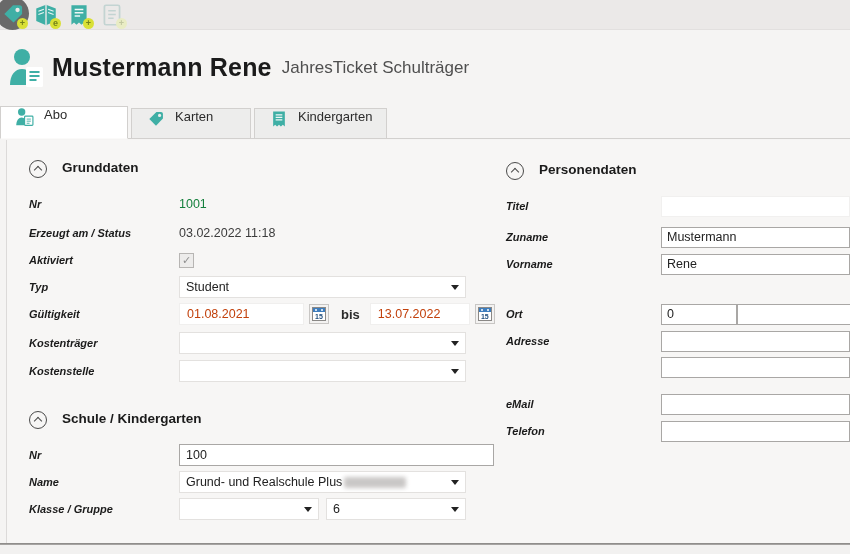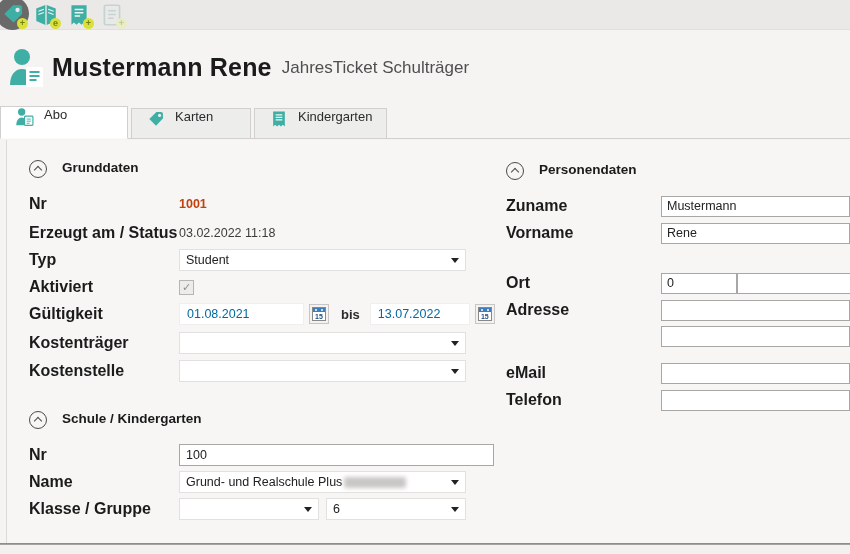--- a/index.html
+++ b/index.html
@@ -32,36 +32,36 @@
   .content { position:absolute; top:140px; left:6px; right:0; bottom:11px; background:#f7f6f5; border-left:1px solid #dcdad9; display:flex; overflow:hidden; }
   .col-left { width:487px; padding:20px 0 0 22px; flex-shrink:0; }
   .col-right { flex:1; padding:22px 0 12px 12px; overflow:hidden; }
 
   .sec-hdr { display:flex; align-items:flex-start; gap:15px; margin-bottom:15px; }
   .collapse { width:18px; height:18px; border:1.6px solid #4a4a4a; border-radius:50%; position:relative; cursor:pointer; background:transparent; flex-shrink:0; }
   .collapse i { position:absolute; left:4.5px; top:6px; width:6px; height:6px; border-left:1.7px solid #4a4a4a; border-top:1.7px solid #4a4a4a; transform:rotate(45deg); }
   .sec-title { font-size:13.5px; font-weight:bold; }
 
   .row { display:flex; align-items:center; margin-bottom:5px; min-height:22px; }
-  .lbl { width:150px; font-size:16px; font-weight:bold; flex-shrink:0; }
+  .lbl { width:150px; font-size:11px; font-weight:bold; flex-shrink:0;font-style:italic; }
   .col-right .lbl { width:155px; }
   .val { font-size:12.5px; color:#3c3c3c; }
-  .val.bold { font-weight:bold; color:#c2410c; }
+  .val.bold { font-weight:normal; color:#15803d; }
 
   .chk { width:15px; height:15px; background:#eceBea; border:1px solid #b7b5b3; display:flex; align-items:center; justify-content:center; font-size:11px; color:#8f8f8f; background:#edecEB; }
 
   .field { background:#fff; height:22px; display:flex; align-items:center; font-size:12.5px; color:#222; padding:0 6px; border:1px solid #e3e1df; }
   .dd { width:287px; justify-content:space-between; cursor:pointer; }
   .arrow { width:0; height:0; border-left:4px solid transparent; border-right:4px solid transparent; border-top:5px solid #222; margin-left:6px; flex-shrink:0; }
   .inputbox { border:1px solid #a9a7a5; }
   .txt { height:21px; border:1px solid #a9a7a5; background:#fff; font-family:"Liberation Sans",sans-serif; font-size:12.5px; padding:0 5px; color:#222; }
   .txt.flat { border:1px solid #f1f0ef; }
 
   .dategrp { display:flex; align-items:center; }
-  .date-in { width:125px; height:22px; background:#fff; border:1px solid #f0efee; font-size:12.5px; display:flex; align-items:center; padding:0 7px; color:#0369a1; }
+  .date-in { width:125px; height:22px; background:#fff; border:1px solid #f0efee; font-size:12.5px; display:flex; align-items:center; padding:0 7px; color:#c2410c; }
   .calbtn { width:20px; height:20px; margin-left:5px; background:#f3f2f1; border:1px solid #c8c6c4; display:flex; align-items:center; justify-content:center; cursor:pointer; }
   .cal { width:14px; height:14px; background:#fff; border:1px solid #8a8886; position:relative; }
   .cal .bar { height:4px; background:#3e7dbd; display:flex; justify-content:space-between; padding:1px 2px 0; }
   .cal .bar b { width:2px; height:2px; background:#fff; border-radius:50%; }
   .cal .num { font-size:7px; font-weight:bold; color:#1d4c7c; text-align:center; line-height:9px; }
   .bis { font-size:13px; font-weight:bold; color:#2b2b2b; margin:0 10px 0 12px; }
 
   .blurred { display:inline-block; width:62px; height:11px; margin-left:2px; border-radius:2px; background:#c9c7c6; filter:blur(2px); }
 
   .divider { position:absolute; left:0; right:0; bottom:9px; height:2px; background:#a5a3a1; border-top:1px solid #8f8d8b; }
@@ -167,30 +167,30 @@
       <span class="lbl">Nr</span>
       <span class="val bold">1001</span>
     </div>
 
     <div class="row">
       <span class="lbl">Erzeugt am / Status</span>
       <span class="val">03.02.2022 11:18</span>
     </div>
 
     <div class="row">
+      <span class="lbl">Aktiviert</span>
+      <span class="chk">✓</span>
+    </div>
+
+    <div class="row">
       <span class="lbl">Typ</span>
       <div class="field dd">
         <span>Student</span>
         <span class="arrow"></span>
       </div>
-    </div>
-
-    <div class="row">
-      <span class="lbl">Aktiviert</span>
-      <span class="chk">✓</span>
     </div>
 
     <div class="row" style="margin-bottom:7px">
       <span class="lbl">Gültigkeit</span>
       <div class="dategrp">
         <div class="date-in">01.08.2021</div>
         <div class="calbtn">
           <div class="cal">
             <div class="bar">
                 <b></b>
@@ -272,20 +272,24 @@
 
   <div class="col-right">
 
     <div class="sec-hdr">
       <span class="collapse">
           <i></i>
         </span>
       <span class="sec-title">Personendaten</span>
     </div>
 
+    <div class="row" style="margin-bottom:9px">
+      <span class="lbl">Titel</span>
+      <input class="txt flat" style="width: 240px;" value="">
+    </div>
 
     <div class="row">
       <span class="lbl">Zuname</span>
       <input class="txt" style="width: 240px;" value="Mustermann">
     </div>
 
     <div class="row" style="margin-bottom:28px">
       <span class="lbl">Vorname</span>
       <input class="txt" style="width: 240px;" value="Rene">
     </div>

